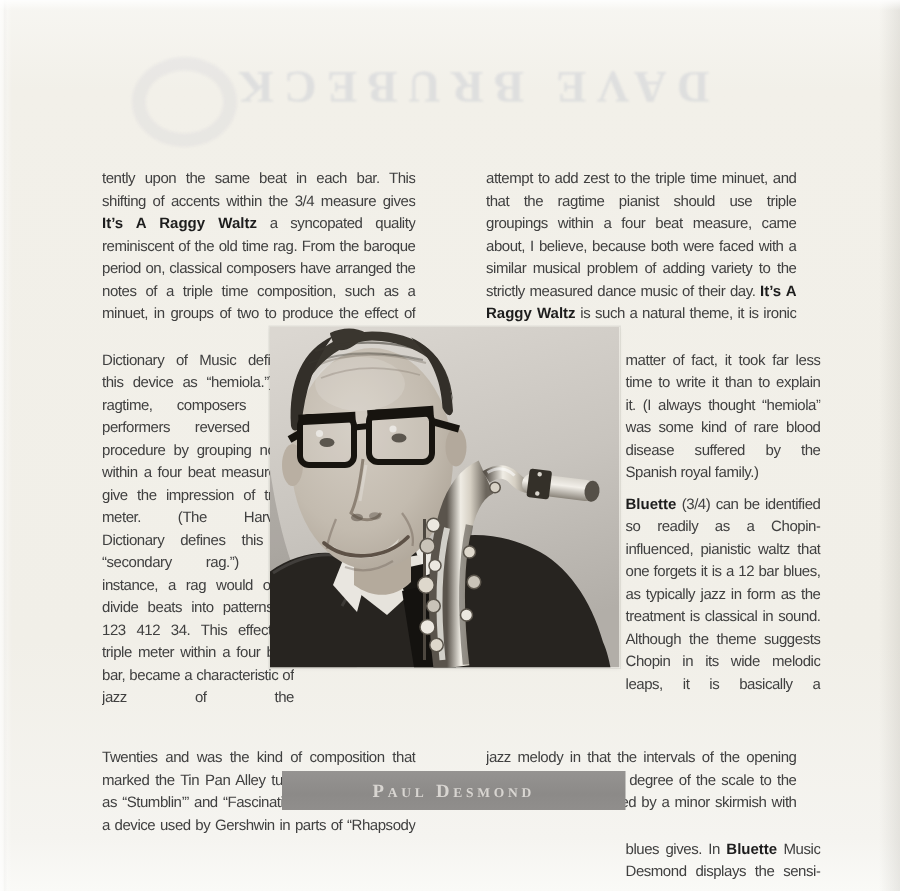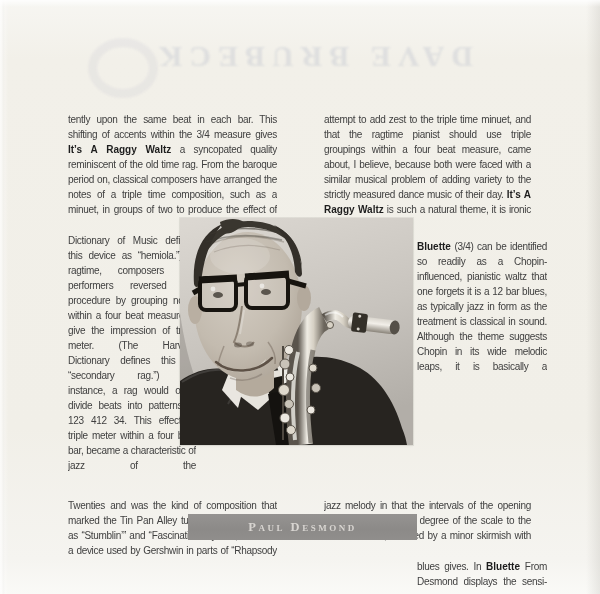--- a/index.html
+++ b/index.html
@@ -61,24 +61,25 @@
 
   <div class="col col-left">
     <p class="seg h105 jlast"><span>tently upon the same beat in each bar. This shifting of accents within the 3/4 measure gives </span><b class="bld">It’s A Raggy Waltz</b><span> a syncopated quality reminiscent of the old time rag. From the baroque period on, classical composers have arranged the notes of a triple time composition, such as a minuet, in groups of two to produce the effect of duple meter while remaining in three. (The Harvard</span></p>
     <p class="seg narrow h249 jlast">Dictionary of Music defined this device as “hemiola.”) In ragtime, composers and performers reversed the procedure by grouping notes within a four beat measure to give the impression of triple meter. (The Harvard Dictionary defines this as “secondary rag.”) For instance, a rag would often divide beats into patterns of 123 412 34. This effect of triple meter within a four beat bar, became a characteristic of jazz of the</p>
     <p class="seg h60 jlast">Twenties and was the kind of composition that marked the Tin Pan Alley tunes of the day, such as “Stumblin’” and “Fascinatin’ Rhythm”; and was a device used by Gershwin in parts of “Rhapsody In Blue.” That Haydn or</p>
   </div>
 
   <div class="col col-right">
     <p class="seg h105 jlast"><span>attempt to add zest to the triple time minuet, and that the ragtime pianist should use triple groupings within a four beat measure, came about, I believe, because both were faced with a similar musical problem of adding variety to the strictly measured dance music of their day. </span><b class="bld">It’s A Raggy Waltz</b><span> is such a natural theme, it is ironic that it must be explained in such a pedantic manner. As a</span></p>
     <div class="seg narrow-r h249">
+      <p class="para">matter of fact, it took far less time to write it than to explain it. (I always thought “hemiola” was some kind of rare blood disease suffered by the Spanish royal family.)</p>
       <p class="para para-gap jlast"><b class="bld">Bluette</b><span> (3/4) can be identified so readily as a Chopin-influenced, pianistic waltz that one forgets it is a 12 bar blues, as typically jazz in form as the treatment is classical in sound. Although the theme suggests Chopin in its wide melodic leaps, it is basically a</span></p>
     </div>
     <p class="seg h45 jlast">jazz melody in that the intervals of the opening bar skip from the first degree of the scale to the minor seventh, followed by a minor skirmish with a major seventh in typical</p>
-    <p class="seg narrow-r h36 jlast"><span>blues gives. In </span><b class="bld">Bluette</b><span> From Desmond displays the sensi-</span></p>
+    <p class="seg narrow-r h36 jlast"><span>blues gives. In </span><b class="bld">Bluette</b><span> Music Desmond displays the sensi-</span></p>
   </div>
 
   <div class="photo">
     <svg width="233" height="227" viewBox="0 0 233 227" xmlns="http://www.w3.org/2000/svg">
       <defs>
         <linearGradient id="pbg" x1="0.1" y1="0" x2="0.4" y2="1">
           <stop offset="0" stop-color="#dbd7d1"></stop>
           <stop offset="0.55" stop-color="#c8c4be"></stop>
           <stop offset="1" stop-color="#b2aea8"></stop>
         </linearGradient>

